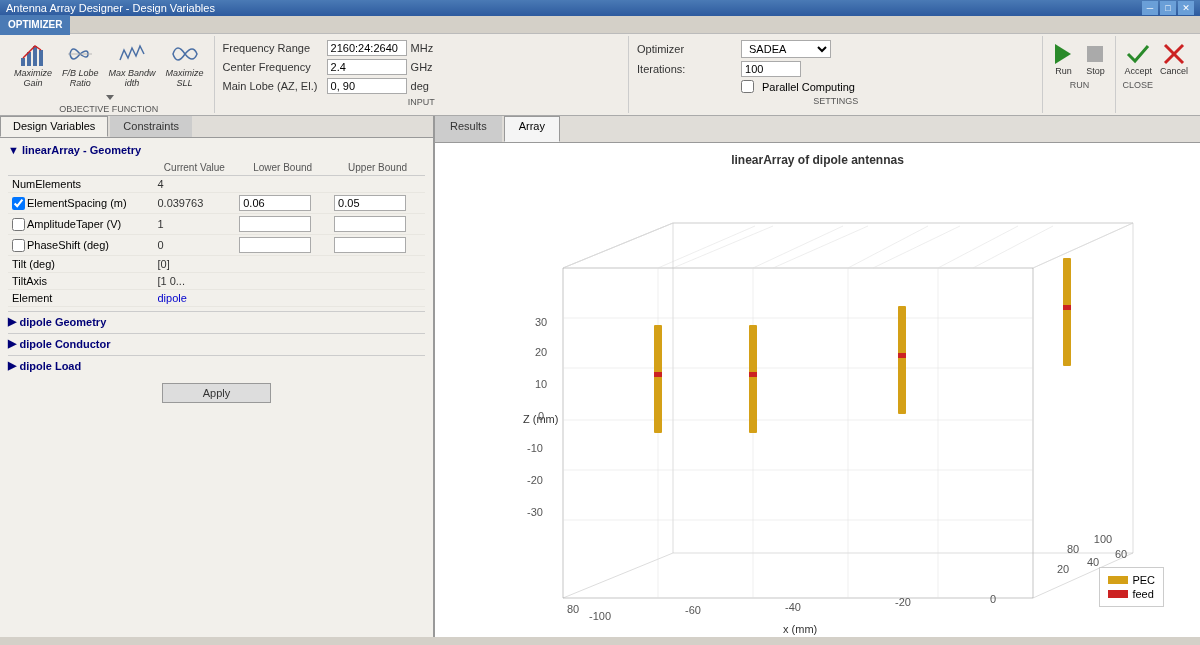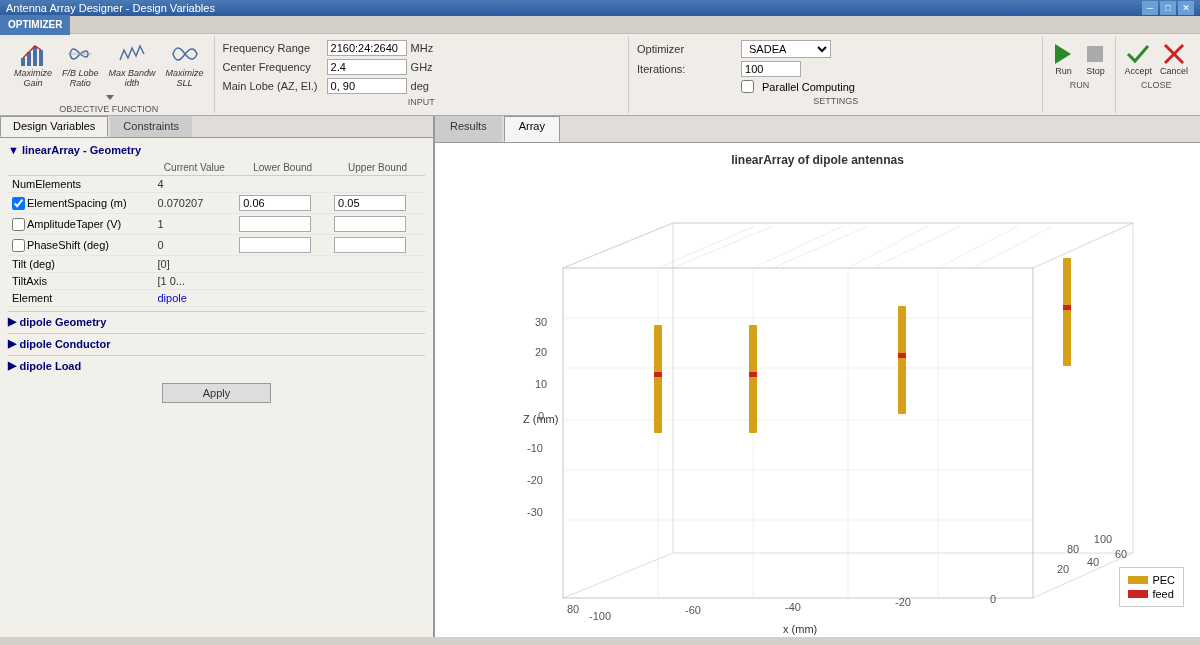--- a/index.html
+++ b/index.html
@@ -120,21 +120,21 @@
       display: flex; flex-direction: column; align-items: center;
       cursor: pointer; padding: 2px;
     }
     .run-btn-icon { width: 24px; height: 24px; display: flex; align-items: center; justify-content: center; }
     .run-btn-label { font-size: 9px; color: #333; }
 
     
     .close-section {
       display: flex;
       flex-direction: column;
-      align-items: center;
+      align-items: flex-start;
       padding: 4px 6px;
       gap: 2px;
     }
     .close-buttons { display: flex; gap: 4px; align-items: center; }
 
     
     .section-bottom-label {
       font-size: 9px;
       color: #555;
       text-align: center;
@@ -306,21 +306,21 @@
       height: calc(100% - 30px);
       display: flex;
       align-items: center;
       justify-content: center;
     }
 
     
     .legend {
       position: absolute;
       bottom: 30px;
-      right: 16px;
+      right: 36px;
       background: white;
       border: 1px solid #ccc;
       padding: 4px 8px;
       font-size: 10px;
     }
     .legend-item {
       display: flex;
       align-items: center;
       gap: 4px;
       margin: 2px 0;
@@ -530,21 +530,21 @@
             <td>4</td>
             <td></td>
             <td></td>
           </tr>
           <tr>
             <td>
               <label style="display:flex;align-items:center;gap:2px;">
                 <input type="checkbox" checked="" style=""> ElementSpacing (m)
               </label>
             </td>
-            <td>0.070207</td>
+            <td>0.039763</td>
             <td><input type="text" class="prop-input" value="0.06" style=""></td>
             <td><input type="text" class="prop-input" value="0.05" style=""></td>
           </tr>
           <tr>
             <td>
               <label style="display:flex;align-items:center;gap:2px;">
                 <input type="checkbox" style=""> AmplitudeTaper (V)
               </label>
             </td>
             <td>1</td>

